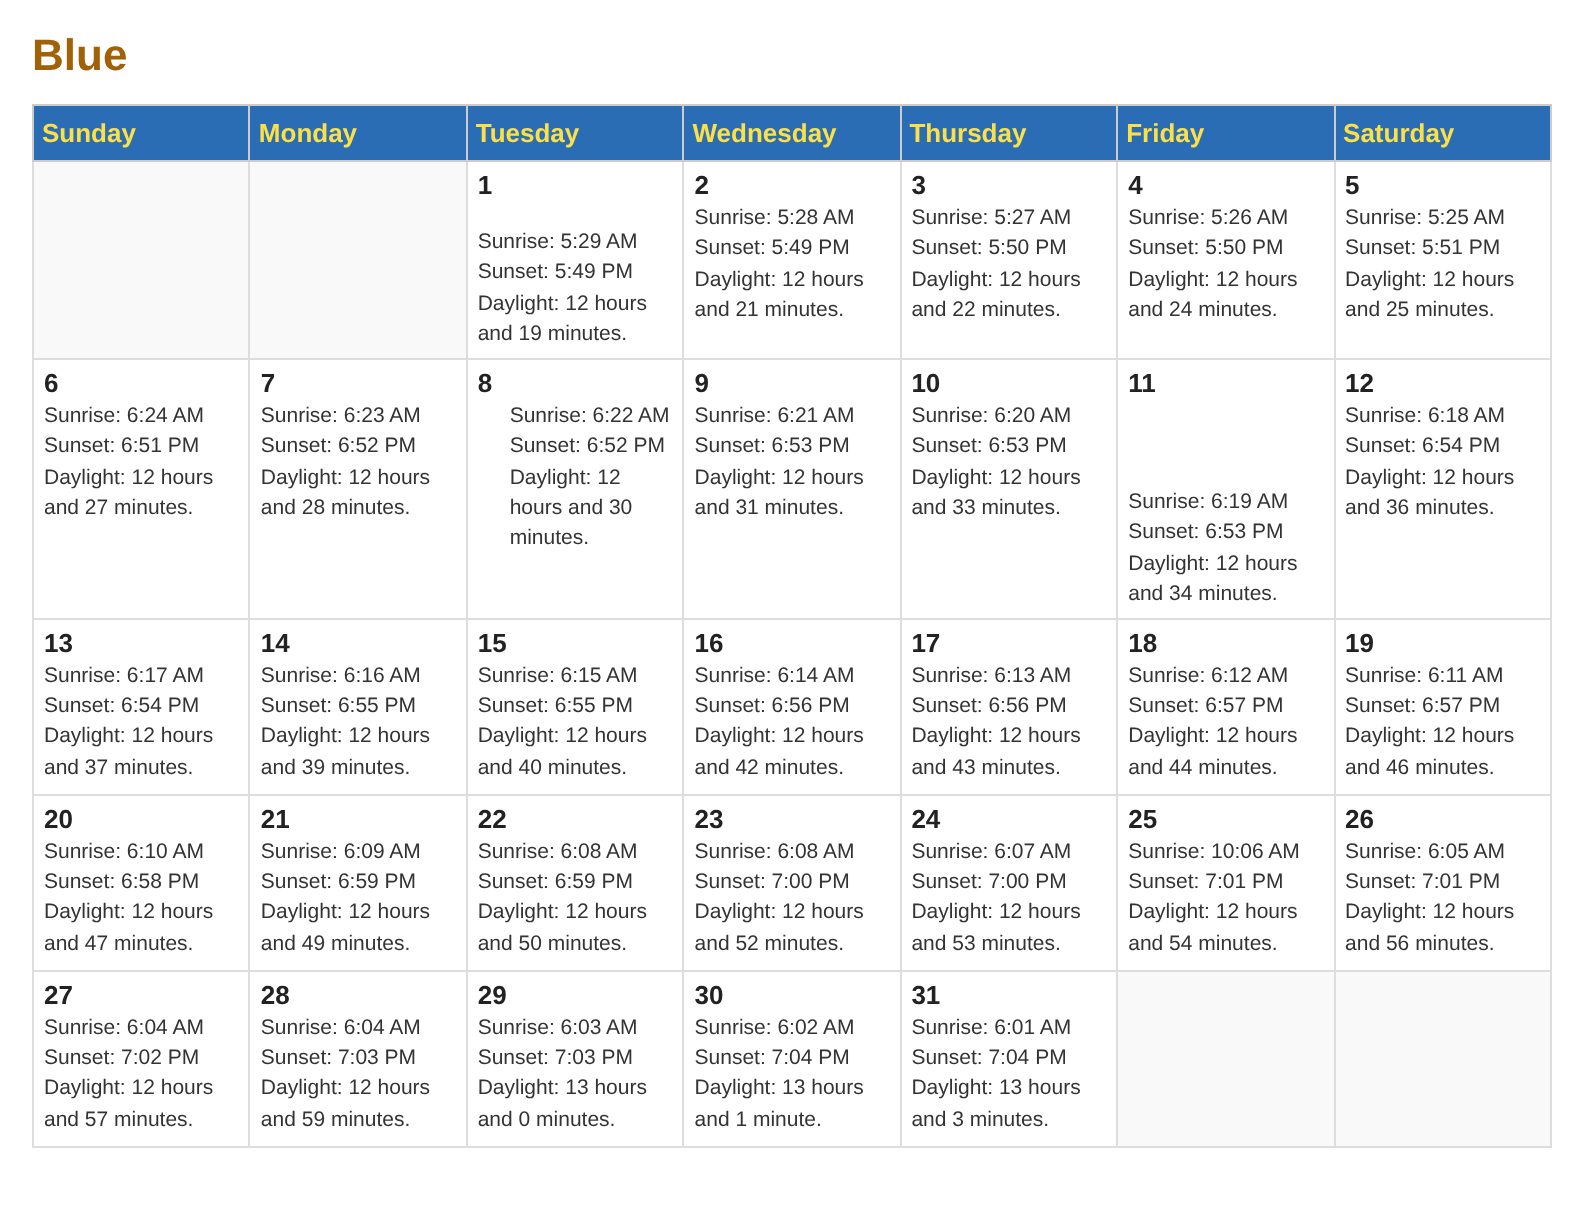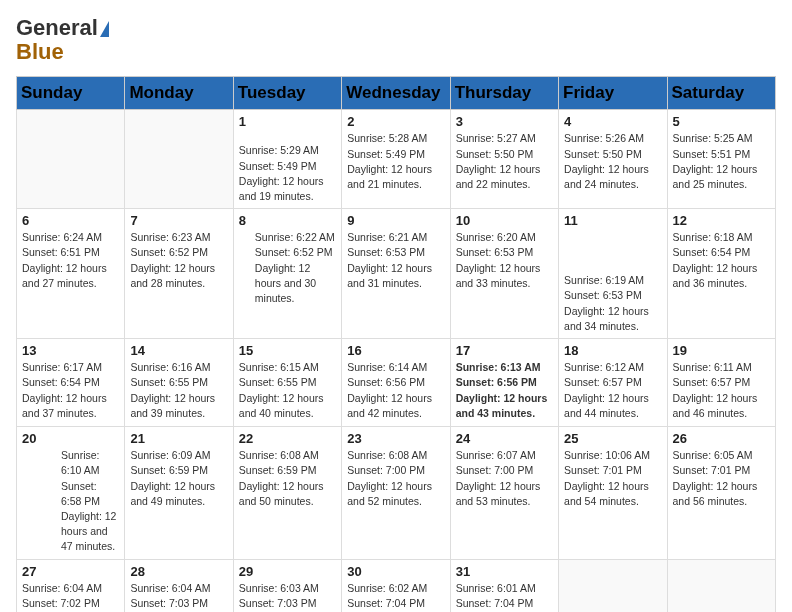--- a/index.html
+++ b/index.html
@@ -42,22 +42,22 @@
     .location {
       font-size: 15px;
       color: #444;
     }
     table {
       width: 100%;
       border-collapse: collapse;
     }
     th {
       background-color: #2a6db5;
-      color: #000000;
-      font-size: 17px;
+      color: #fde047;
+      font-size: 13px;
       font-weight: bold;
       padding: 6px 4px;
       text-align: left;
       border: 1px solid #ccc;
     }
     td {
       vertical-align: top;
       border: 1px solid #ddd;
       padding: 4px 5px;
       font-size: 10.5px;
@@ -82,25 +82,20 @@
     }
     tr:nth-child(even) td:not(.empty) {
       background: #fff;
     }
   </style>
 </head>
 <body>
 
 <div class="header">
   <div class="logo">
-    <div class="logo-line">
-      <span class="logo-text">
-        <span style="color:#333;">General</span><span style="display:inline-block;width:0;height:0;border-left:9px solid transparent;border-bottom:16px solid #2a6db5;margin-left:2px;vertical-align:middle;"></span>
-      </span>
-    </div>
     <div>
       <span class="logo-text" style="color:#a16207;font-size:22px;font-weight:bold;">Blue</span>
     </div>
   </div>
   <div class="title-section">
     <div class="month-title"></div>
     <div class="location"></div>
   </div>
 </div>
 
@@ -215,41 +210,41 @@
 Daylight: 12 hours and 40 minutes.</div>
         </td>
         <td>
           <span class="day-num">16</span>
           <div class="day-info" style="white-space: pre-wrap;">Sunrise: 6:14 AM
 Sunset: 6:56 PM
 Daylight: 12 hours and 42 minutes.</div>
         </td>
         <td>
           <span class="day-num">17</span>
-          <div class="day-info" style="white-space: pre-wrap; font-weight: bold;">Sunrise: 6:13 AM
+          <div class="day-info" style="white-space: pre-wrap;">Sunrise: 6:13 AM
 Sunset: 6:56 PM
 Daylight: 12 hours and 43 minutes.</div>
         </td>
         <td>
           <span class="day-num">18</span>
           <div class="day-info" style="white-space: pre-wrap;">Sunrise: 6:12 AM
 Sunset: 6:57 PM
 Daylight: 12 hours and 44 minutes.</div>
         </td>
         <td>
           <span class="day-num">19</span>
           <div class="day-info" style="white-space: pre-wrap;">Sunrise: 6:11 AM
 Sunset: 6:57 PM
 Daylight: 12 hours and 46 minutes.</div>
         </td>
       </tr>
       <tr>
         <td>
           <span class="day-num">20</span>
-          <div class="day-info" style="white-space: pre-wrap; margin-left: 39px;">Sunrise: 6:10 AM
+          <div class="day-info" style="white-space: pre-wrap;">Sunrise: 6:10 AM
 Sunset: 6:58 PM
 Daylight: 12 hours and 47 minutes.</div>
         </td>
         <td>
           <span class="day-num">21</span>
           <div class="day-info" style="white-space: pre-wrap;">Sunrise: 6:09 AM
 Sunset: 6:59 PM
 Daylight: 12 hours and 49 minutes.</div>
         </td>
         <td>

